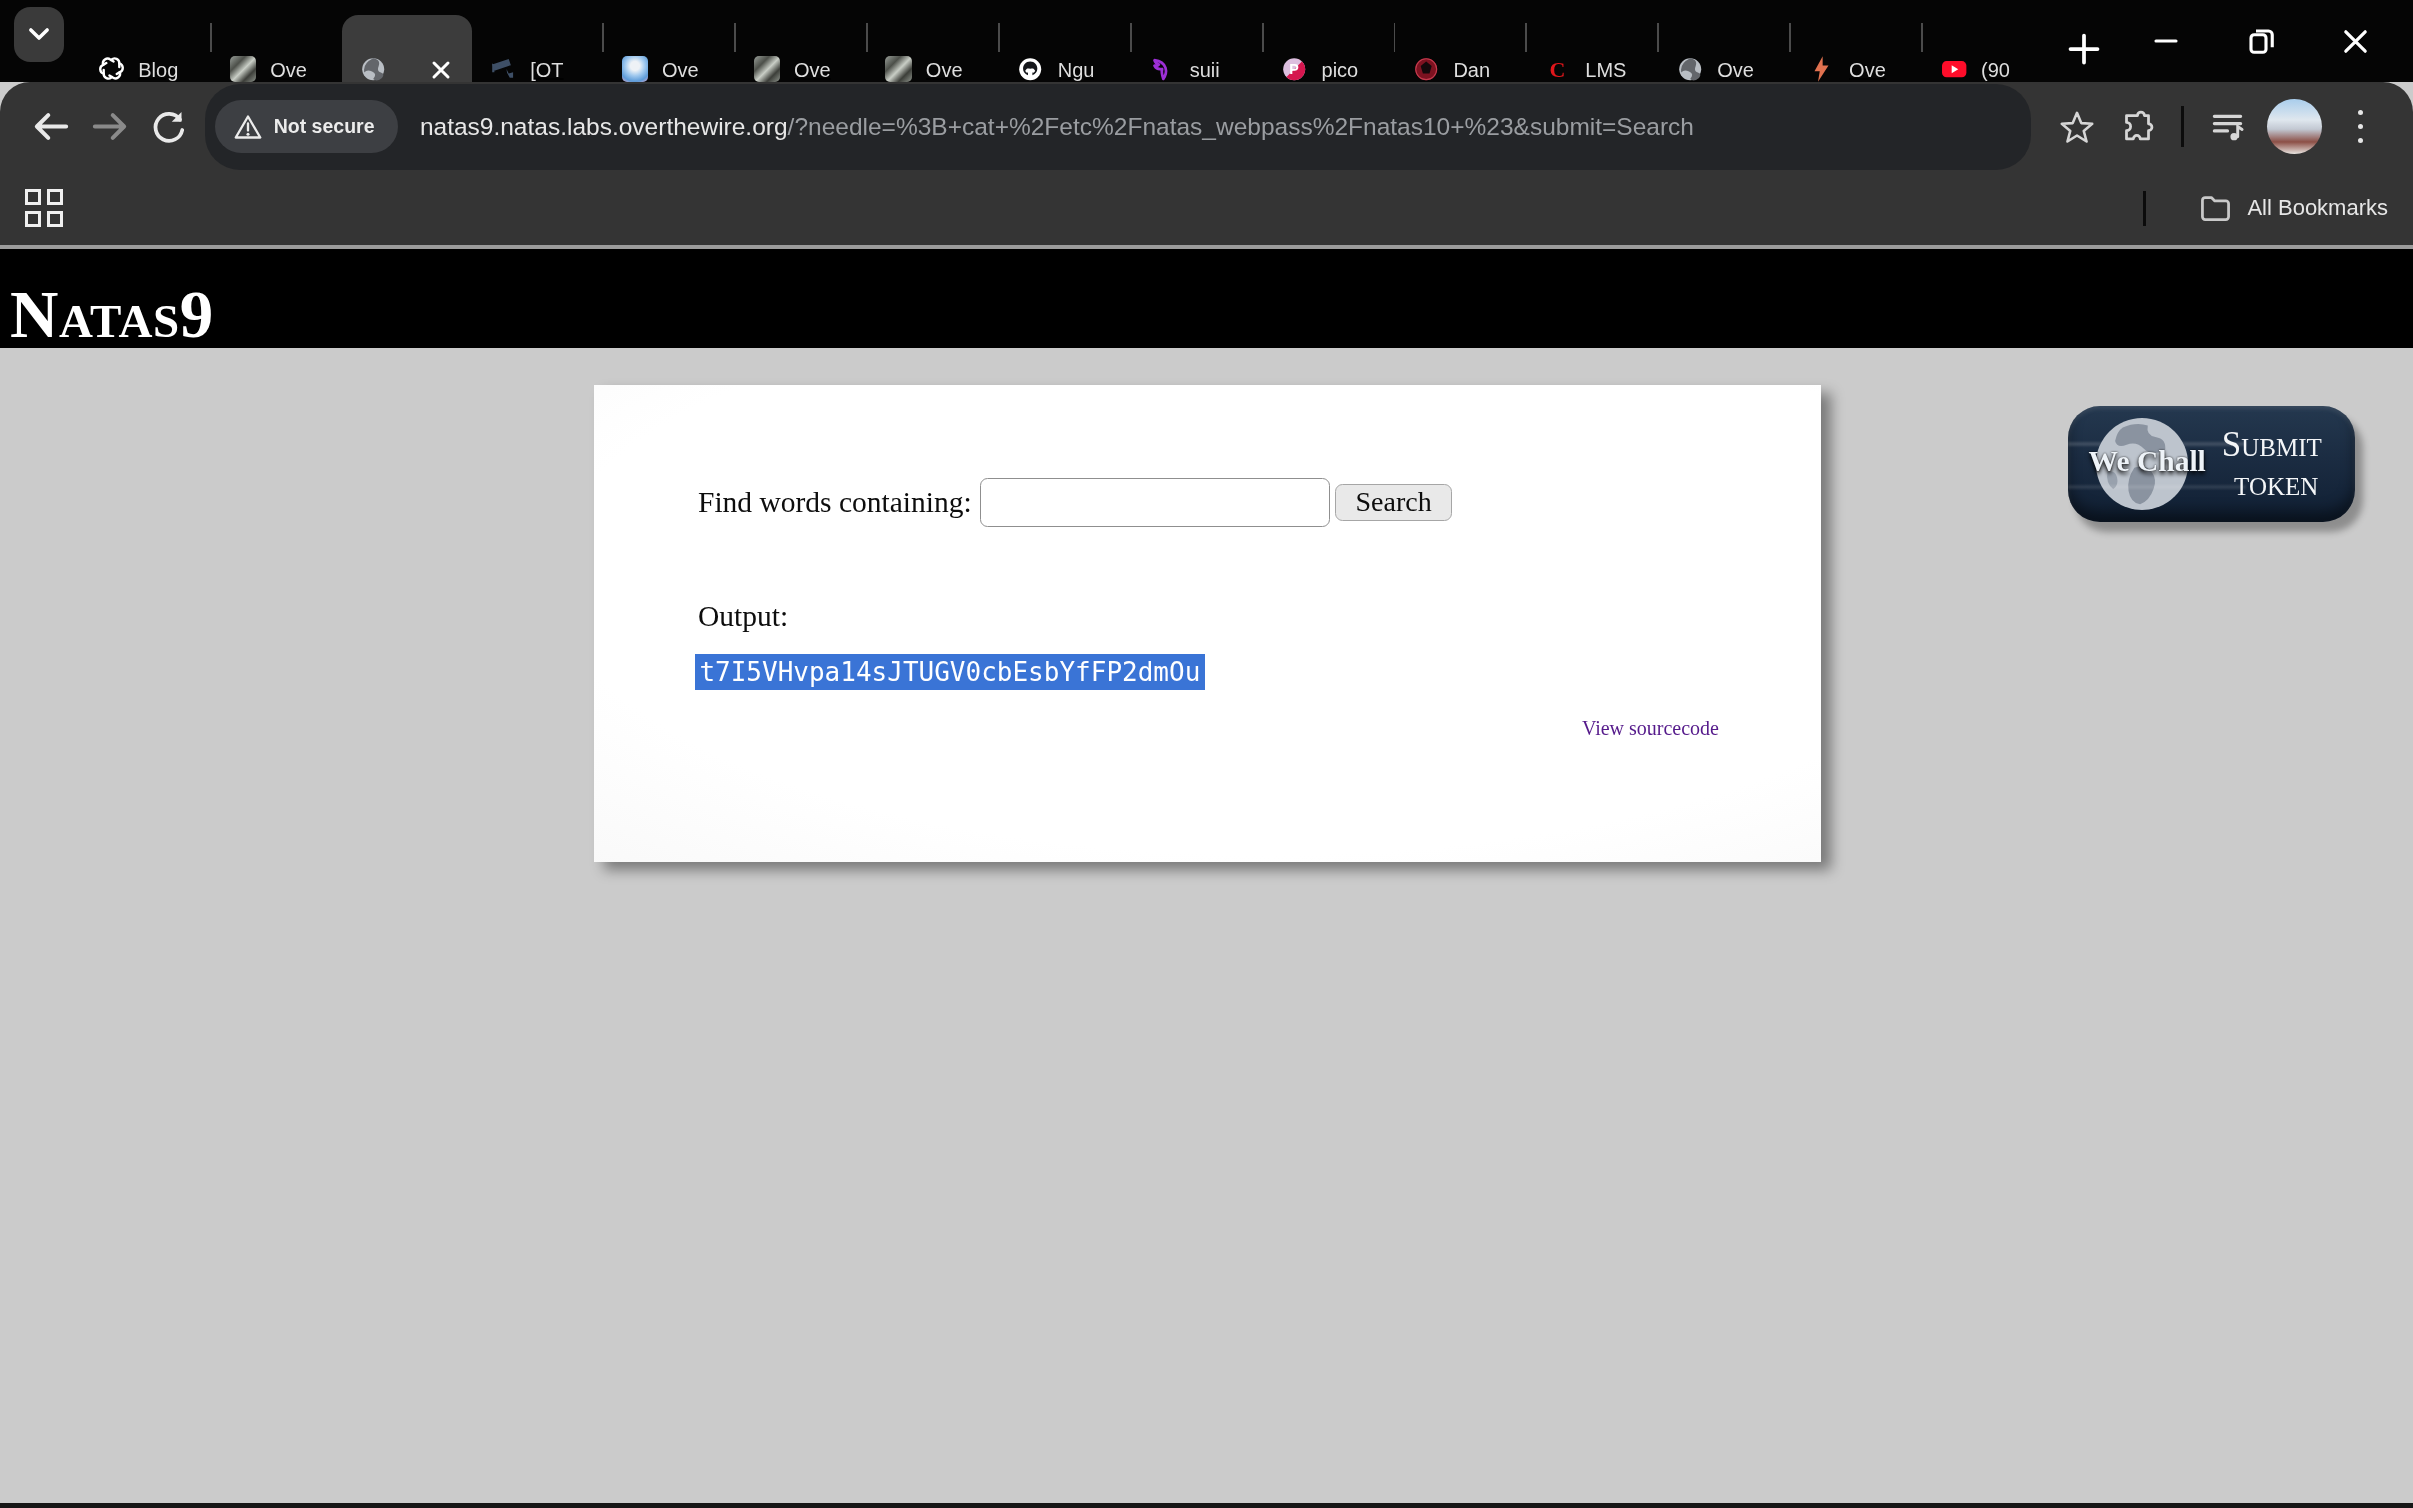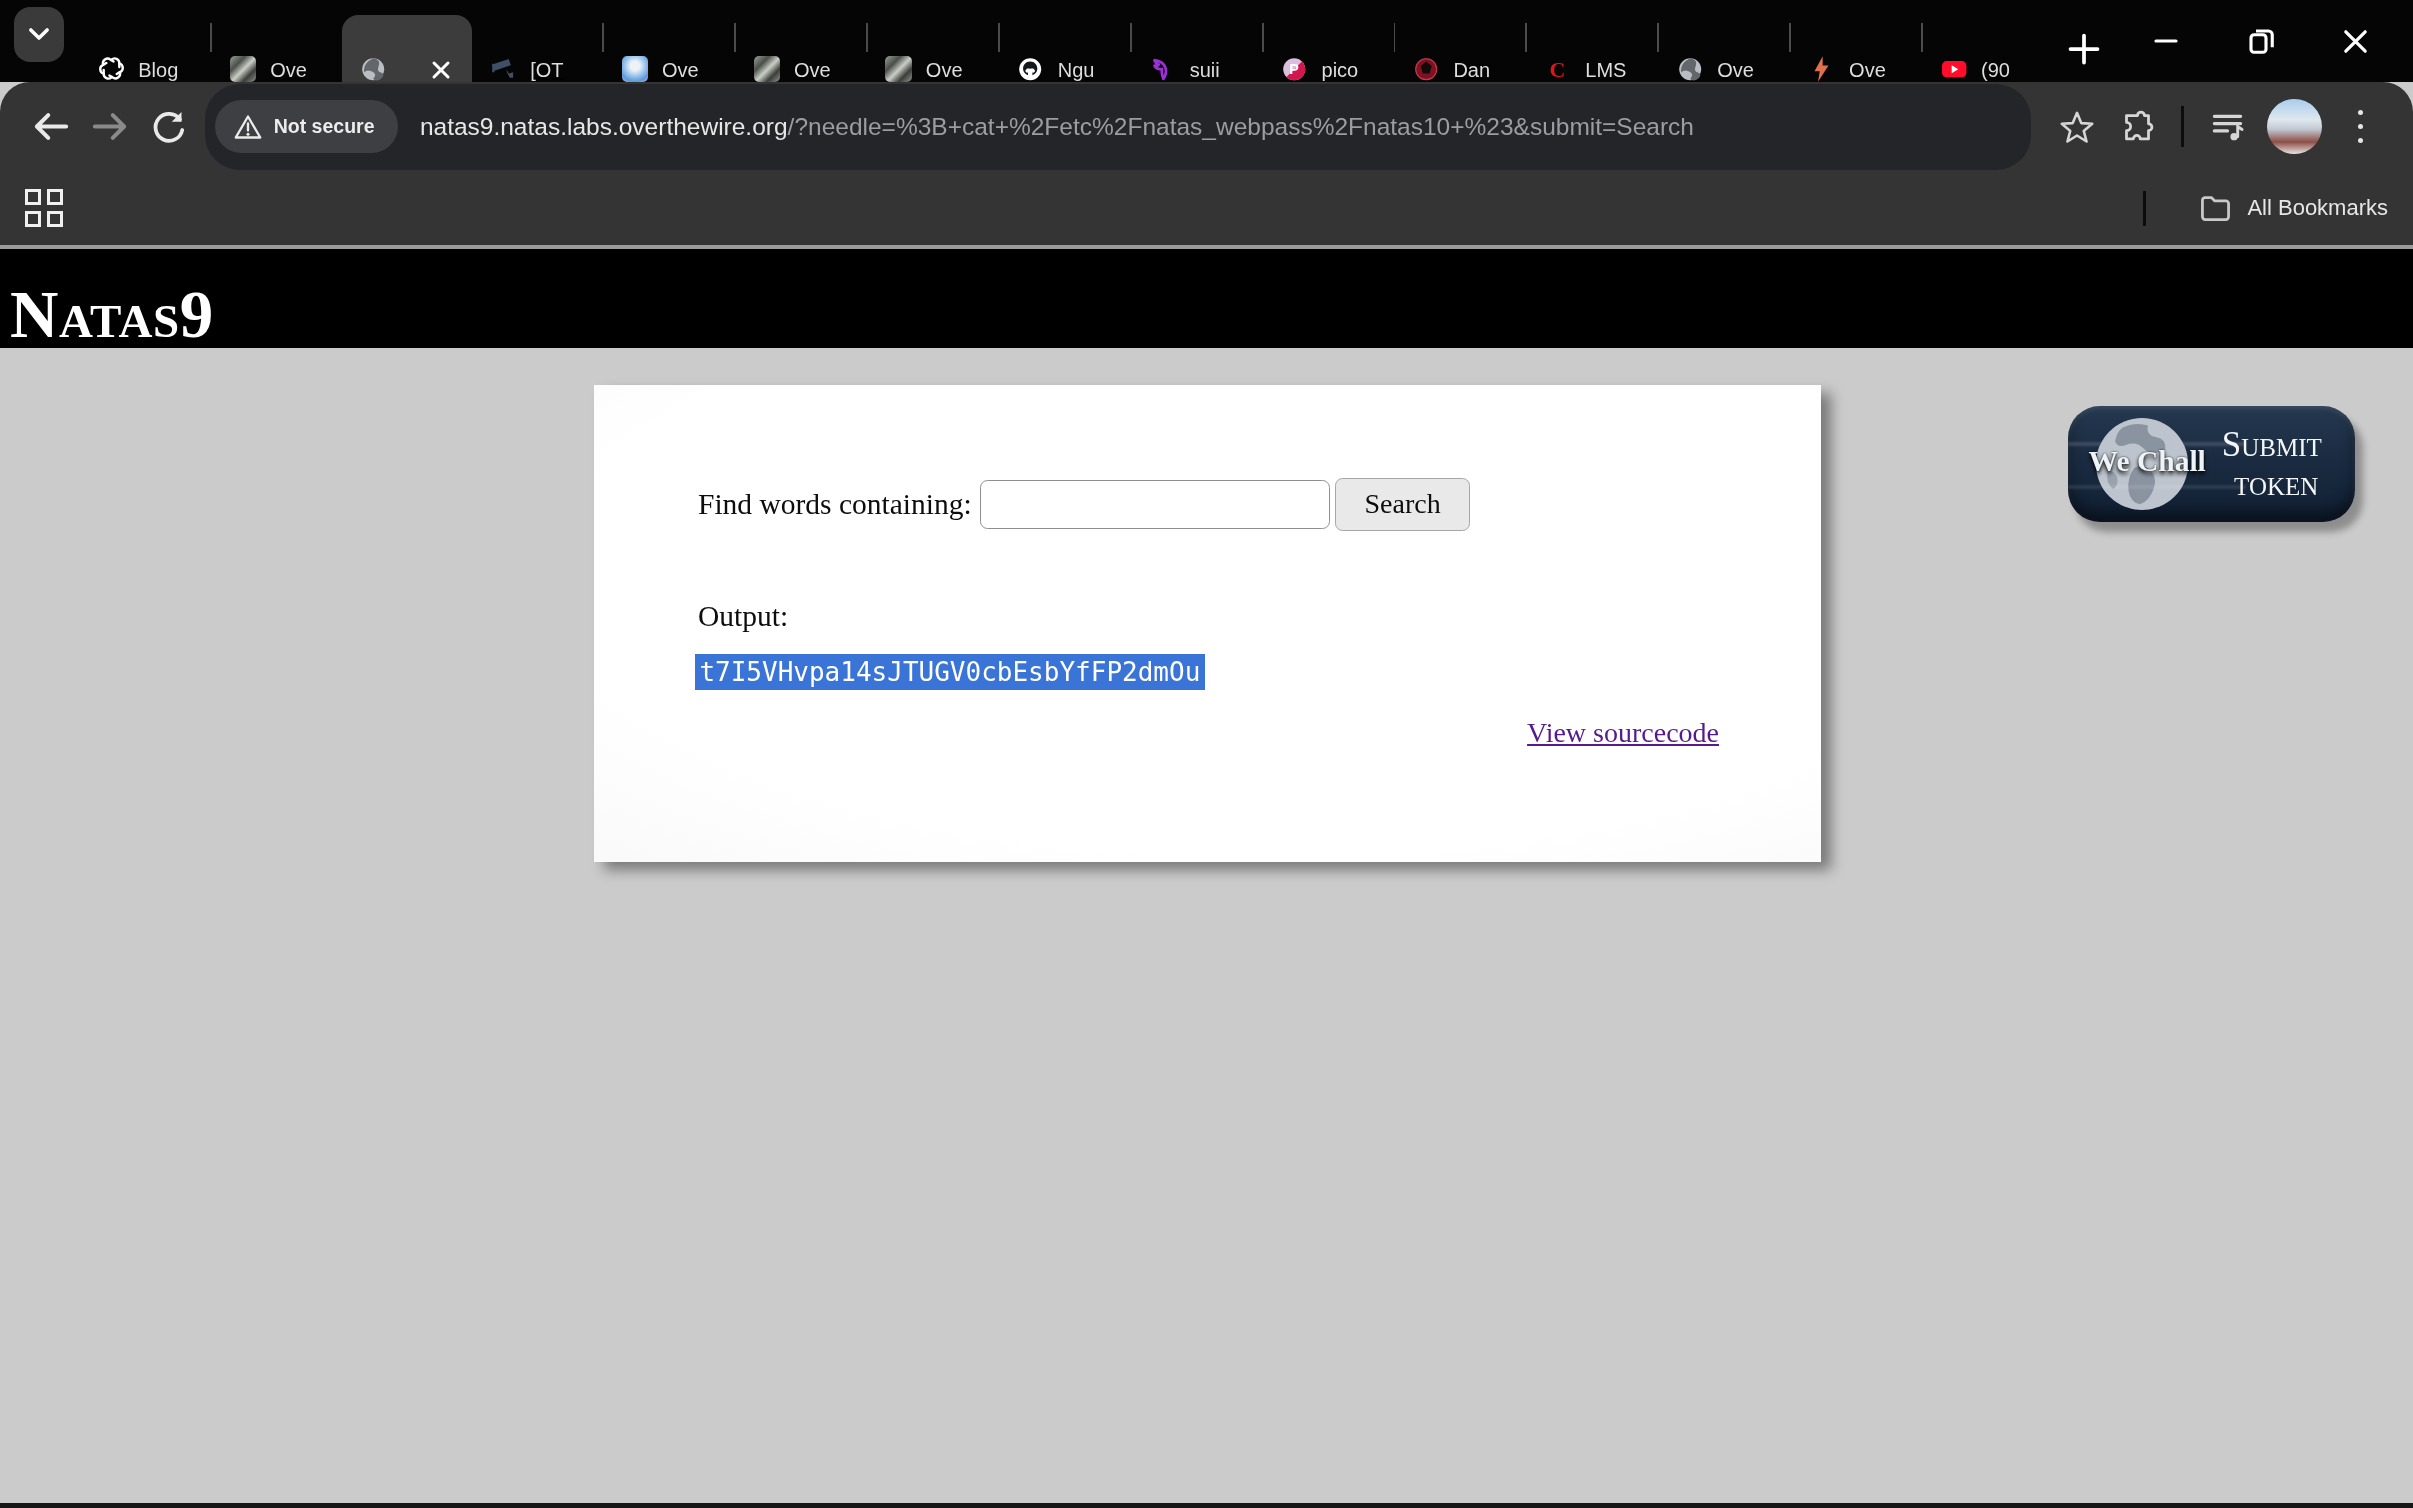--- a/index.html
+++ b/index.html
@@ -58,27 +58,27 @@
 
   .page { position: relative; height: 1155px; background: #cbcbcb; }
 
   .card { position: absolute; left: 594px; top: 37px; width: 1227px; height: 477px;
     background: radial-gradient(ellipse 130% 130% at 55% 40%, #ffffff 45%, #f7f7f7 70%, #ebebeb 100%);
     box-shadow: 10px 7.5px 12.6px rgba(0,0,0,0.40); font-family: "Liberation Serif", serif; color: #0d0d0d; }
   .form-row { position: absolute; left: 104px; top: 93px; display: flex; align-items: center; }
   .find-label { font-size: 29.5px; }
   .needle-input { width: 350px; height: 49px; margin-left: 8.8px; border: 1.9px solid #8f8f8f; border-radius: 7.5px;
     font-size: 25px; padding: 0 10px; background: #fff; outline: none; font-family: "Liberation Sans", sans-serif; }
-  .search-btn { height: 53px; margin-left: 5px; padding: 0 28px; font-family: "Liberation Serif", serif; font-size: 28px;
+  .search-btn { height: 37px; margin-left: 5px; padding: 0 19px; font-family: "Liberation Serif", serif; font-size: 28px;
     background: #e9e9e9; border: 1.9px solid #a6a6a6; border-radius: 7.5px; color: #0d0d0d; cursor: pointer; }
   .output-label { position: absolute; left: 104px; top: 215px; font-size: 29.5px; }
   .output-line { position: absolute; left: 101px; top: 272px; font-family: "DejaVu Sans Mono", monospace; font-size: 26px; }
   .output-selected { color: #ffffff; padding: 3.1px 4.4px; }
   .source-row { position: absolute; right: 102px; top: 332px; }
-  .source-link { font-size: 28px; text-decoration: underline; cursor: pointer; margin-left: 39px; }
+  .source-link { font-size: 20px; cursor: pointer; margin-left: 39px; }
 
   
   .wechall { position: absolute; left: 2068px; top: 58px; width: 287px; height: 116px; border-radius: 32px; border: none; cursor: pointer;
     background: linear-gradient(180deg, #24384f 0%, #1b2c42 45%, #101f33 100%);
     box-shadow: 7.5px 10px 7.5px rgba(0,0,0,0.30), inset 0 -10px 14px rgba(0,0,0,0.45), inset 0 2.5px 5px rgba(255,255,255,0.12);
     display: flex; align-items: center; overflow: hidden; }
   .wechall::before { content: ""; position: absolute; left: 0; top: 36px; width: 62%; height: 4.4px; background: rgba(255,255,255,0.14); filter: blur(1.3px); }
   .wechall::after { content: ""; position: absolute; left: 0; top: 79px; width: 62%; height: 3.8px; background: rgba(255,255,255,0.10); filter: blur(1.3px); }
   .wc-globe-wrap { position: relative; width: 145px; height: 100%; flex: none; }
   .wc-globe { position: absolute; left: 26.4px; top: 10px; }

